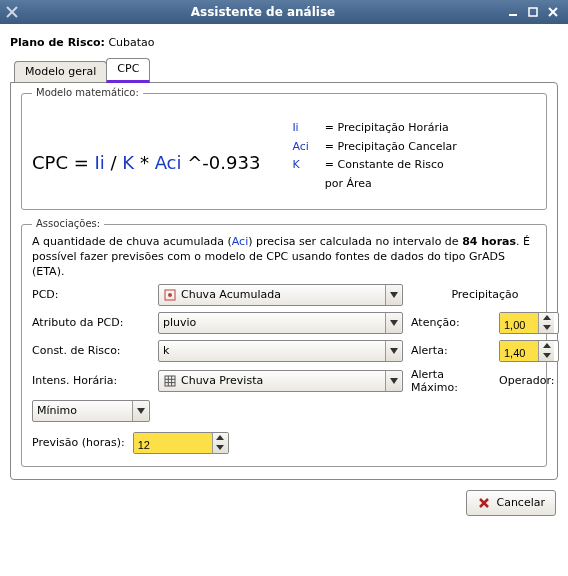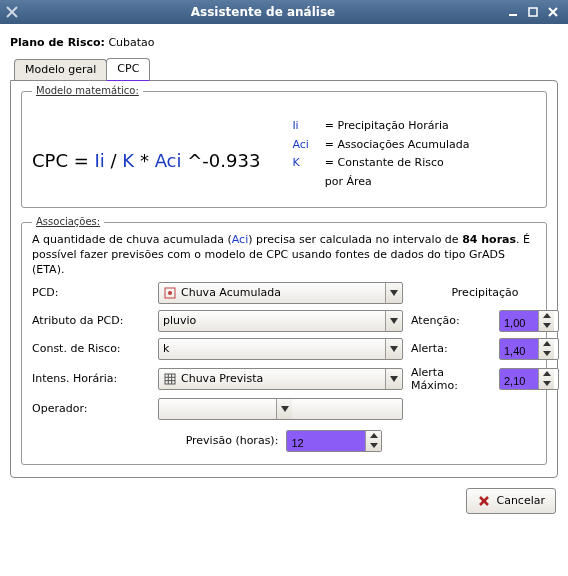--- a/index.html
+++ b/index.html
@@ -11,51 +11,51 @@
   .titlebar .win-btn { width: 18px; height: 16px; display: flex; align-items:center; justify-content:center; margin-left:2px; pointer-events:auto; }
   .titlebar .win-btn svg { stroke: #fff; }
   
   .client { padding: 10px 10px 0 10px; height: 552px; display:flex; flex-direction:column; }
   .risk-line { font-size: 11px; margin: 2px 0 8px 0; }
   .risk-line b { font-weight: bold; }
   
   .tabs { position: relative; }
   .tab-strip { display:flex; align-items:flex-end; padding-left:4px; }
   .tab { border:1px solid #888; border-bottom:none; background:#ece9e3; padding:3px 10px 4px 10px; font-size:11px; border-radius:4px 4px 0 0; margin-right:-1px; position:relative; z-index:1; }
-  .tab.active { background:#fff; z-index:3; padding-bottom:5px; top:1px; border-bottom:1px solid #6d28d9; }
+  .tab.active { background:#fff; z-index:3; padding-bottom:5px; top:1px; border-bottom:3px solid #6d28d9; }
   .tab-panel { border:1px solid #888; border-radius:0 4px 4px 4px; padding:10px 10px 12px 10px; background:#fff; }
   
   .fs { border:1px solid #999; border-radius:3px; padding:10px 10px 12px 10px; margin-bottom:14px; position:relative; }
-  .fs-legend { position:absolute; top:-7px; left:10px; background:#fff; padding:0 4px; font-size:10px; color:#333;text-decoration:underline; }
+  .fs-legend { position:absolute; top:-7px; left:10px; background:#fff; padding:0 4px; font-size:10px; color:#333; }
   
   .formula-row { display:flex; align-items:flex-start; margin-top:14px; }
   .formula { font-size:18px; color:#000; padding:34px 0 24px 0; }
   .formula .li { color:#1a3cc4; }
   .formula .k  { color:#1a3cc4; }
   .formula .aci{ color:#1a3cc4; }
   .legend-table { margin-left:30px; font-size:11px; line-height:1.5; }
   .legend-table td:first-child { color:#1a3cc4; padding-right:8px; vertical-align:top; }
   .legend-table td:nth-child(2) { padding-right:4px; }
   
   .desc { font-size:11px; line-height:1.35; margin-bottom:4px; }
   .desc .aci { color:#1a3cc4; }
   .desc .bold { font-weight:bold; }
   .form-grid { display:grid; grid-template-columns: 118px 245px 80px 60px; column-gap:8px; row-gap:6px; align-items:center; }
   .form-label { font-size:11px; }
   .env-header { font-size:11px; text-align:center; }
-  .combo { display:flex; align-items:center; height:22px; border:1px solid #888; background: linear-gradient(to bottom,#fdfdfd,#ebe8e2); border-radius:2px; position:relative; padding:0 4px;justify-content:center; }
+  .combo { display:flex; align-items:center; height:22px; border:1px solid #888; background: linear-gradient(to bottom,#fdfdfd,#ebe8e2); border-radius:2px; position:relative; padding:0 4px; }
   .combo .cicon { width:14px; height:14px; margin-right:4px; display:flex; align-items:center; justify-content:center; }
   .combo .ctext { flex:1; font-size:11px; white-space:nowrap; overflow:hidden; }
   .combo .cbtn  { width:16px; height:20px; border-left:1px solid #999; display:flex; align-items:center; justify-content:center; background:linear-gradient(to bottom,#f8f7f4,#e4e0d8); margin-left:4px; margin-right:-3px; }
   .combo .cbtn svg, .spin-btns svg { display:block; }
   .spin { display:flex; height:22px; border:1px solid #888; background:#fff; border-radius:2px; overflow:hidden; }
-  .spin input { border:none; width:38px; font-size:11px; padding:12px 4px; outline:none; background:#8b5cf6; }
+  .spin input { border:none; width:38px; font-size:11px; padding:12px 4px; outline:none; background:#fde047; }
   .spin-btns { width:16px; display:flex; flex-direction:column; border-left:1px solid #999; background:linear-gradient(to bottom,#f8f7f4,#e4e0d8); }
   .spin-btns div { flex:1; display:flex; align-items:center; justify-content:center; }
-  .prev-row { display:flex; justify-content:center; align-items:center; margin-top:10px; gap:8px; }
+  .prev-row { display:flex; align-items:center; margin-top:10px; gap:8px; }
   .prev-row .spin input { width:78px; }
   
   .button-bar { display:flex; justify-content:flex-end; gap:8px; padding:10px 2px; }
   .btn { display:flex; align-items:center; gap:5px; height:26px; padding:0 10px; border:1px solid #888; border-radius:3px; background:linear-gradient(to bottom,#fdfdfd,#e9e6df); font-size:11px; }
   .btn .icon { width:14px; height:14px; display:flex; align-items:center; justify-content:center; }
 </style>
 </head>
 <body>
 
 <div class="titlebar">
@@ -107,21 +107,21 @@
           <table class="legend-table">
             <tbody>
                 <tr>
                   <td>Ii</td>
                   <td></td>
                   <td>= Precipitação Horária</td>
                 </tr>
             <tr>
                   <td>Aci</td>
                   <td></td>
-                  <td>= Associações Acumulada</td>
+                  <td>= Precipitação Cancelar</td>
                 </tr>
             <tr>
                   <td>K</td>
                   <td></td>
                   <td>= Constante de Risco</td>
                 </tr>
             <tr>
                   <td></td>
                   <td></td>
                   <td>   por Área</td>
@@ -221,38 +221,24 @@
                 </svg>
               </span>
             <span class="ctext">Chuva Prevista</span>
             <span class="cbtn">
                 <svg width="8" height="6" viewBox="0 0 8 6">
                   <polygon points="0,0 8,0 4,6" fill="#333"></polygon>
                 </svg>
               </span>
           </div>
           <div class="form-label">Alerta Máximo:</div>
-          <div class="spin">
-            <input value="2,10" style="">
-            <div class="spin-btns">
-                <div>
-                  <svg width="8" height="5">
-                    <polygon points="4,0 8,5 0,5" fill="#333"></polygon>
-                  </svg>
-                </div>
-                <div>
-                  <svg width="8" height="5">
-                    <polygon points="0,0 8,0 4,5" fill="#333"></polygon>
-                  </svg>
-                </div>
-              </div>
-          </div>
 
           <div class="form-label">Operador:</div>
           <div class="combo">
+            <span class="ctext">Mínimo</span>
             <span class="cbtn">
                 <svg width="8" height="6" viewBox="0 0 8 6">
                   <polygon points="0,0 8,0 4,6" fill="#333"></polygon>
                 </svg>
               </span>
           </div>
           <div></div>
             <div></div>
         </div>
 

